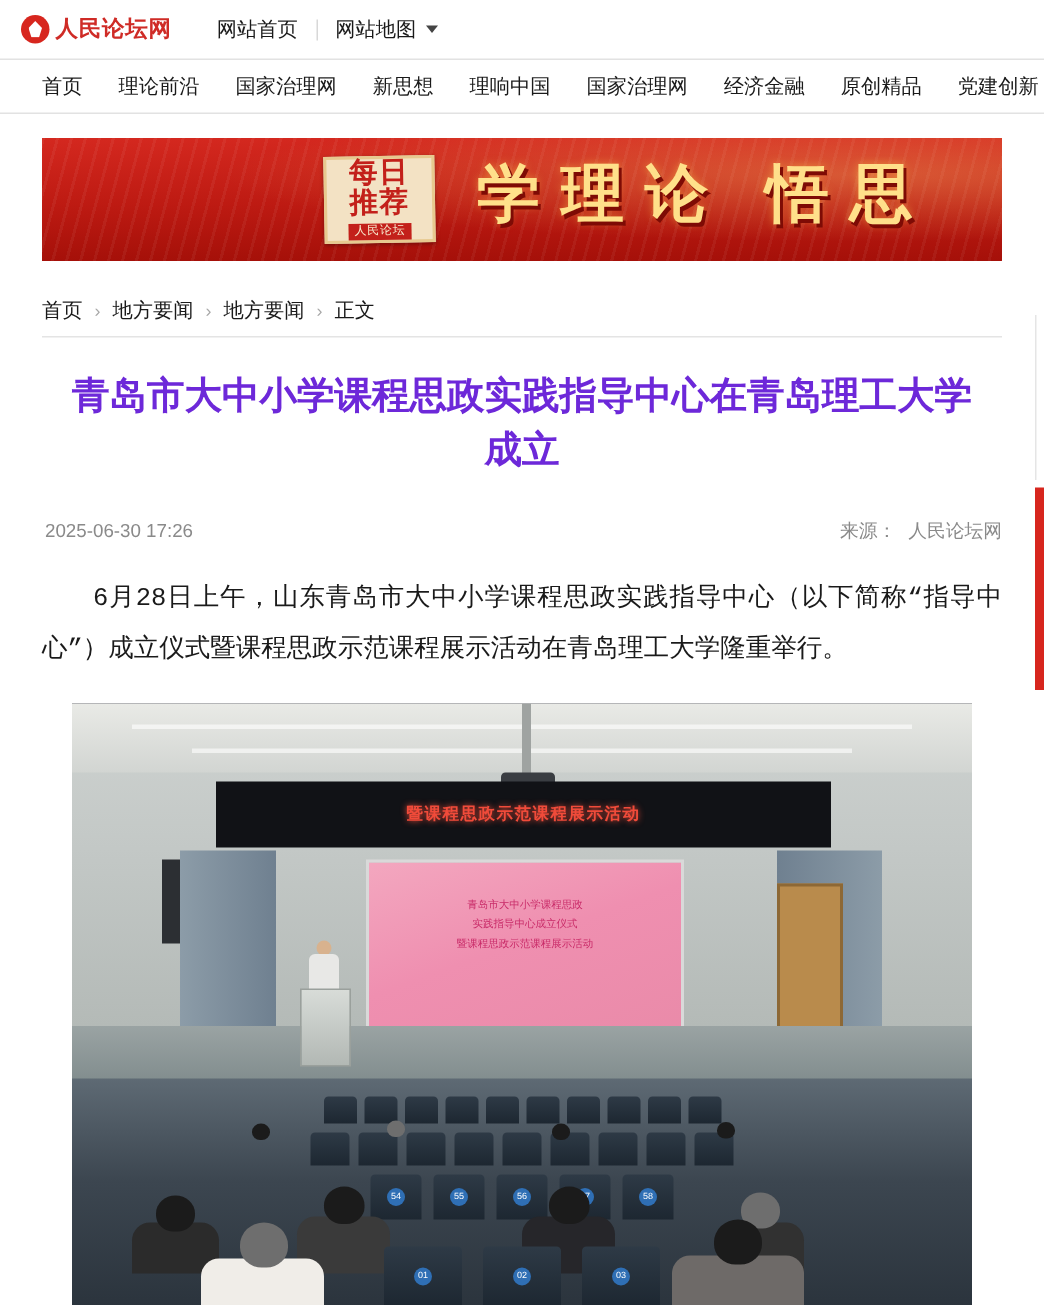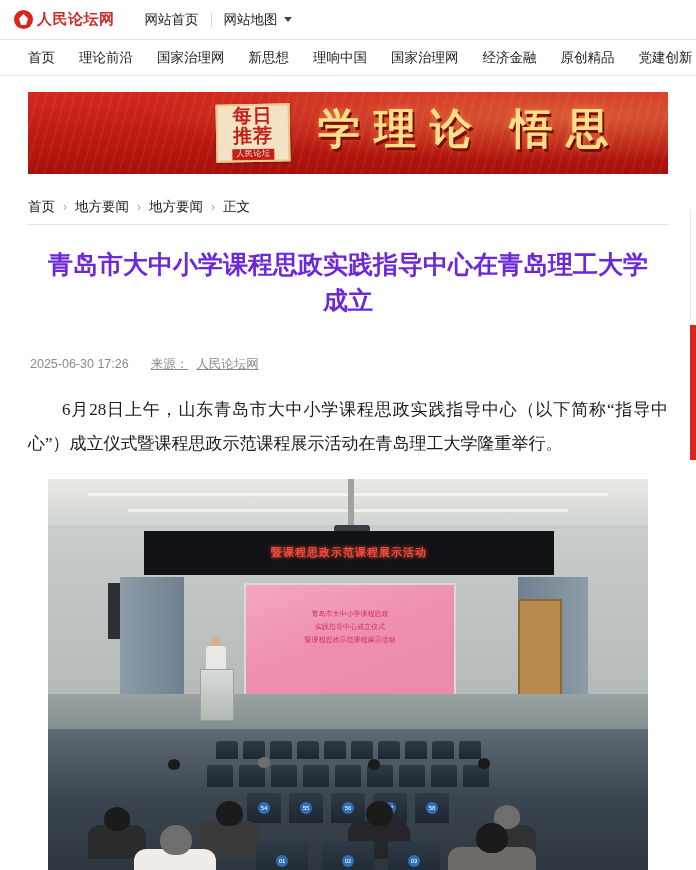--- a/index.html
+++ b/index.html
@@ -182,30 +182,31 @@
     line-height: 1.45;
     padding: 0 10px;
     margin: 0;
   }
   .art-meta {
     display: flex;
     align-items: center;
     gap: 22px;
     font-size: 12.5px;
     color: #8a8a8a;
-    margin-top: 36px;
+    margin-top: 26px;
     padding-left: 2px;
-  }
-  .meta-group { display: flex; gap: 8px; align-items: center; text-decoration: underline; }
+    justify-content: space-between;
+  }
+  .meta-group { display: flex; gap: 8px; align-items: center; }
   .meta-label { color: #8a8a8a; }
   .meta-value { color: #8a8a8a; }
   .meta-authors { color: #3a5fa8; }
   .art-body {
     margin-top: 20px;
-    font-family: Liberation Serif, serif;
+    font-family: Liberation Mono, monospace;
     font-size: 17px;
     line-height: 2.0;
     color: #1a1a1a;
     text-align: justify;
     text-indent: 2em;
   }
   .art-figure {
     margin: 18px auto 0 auto;
     width: 600px;
     height: 402px;

